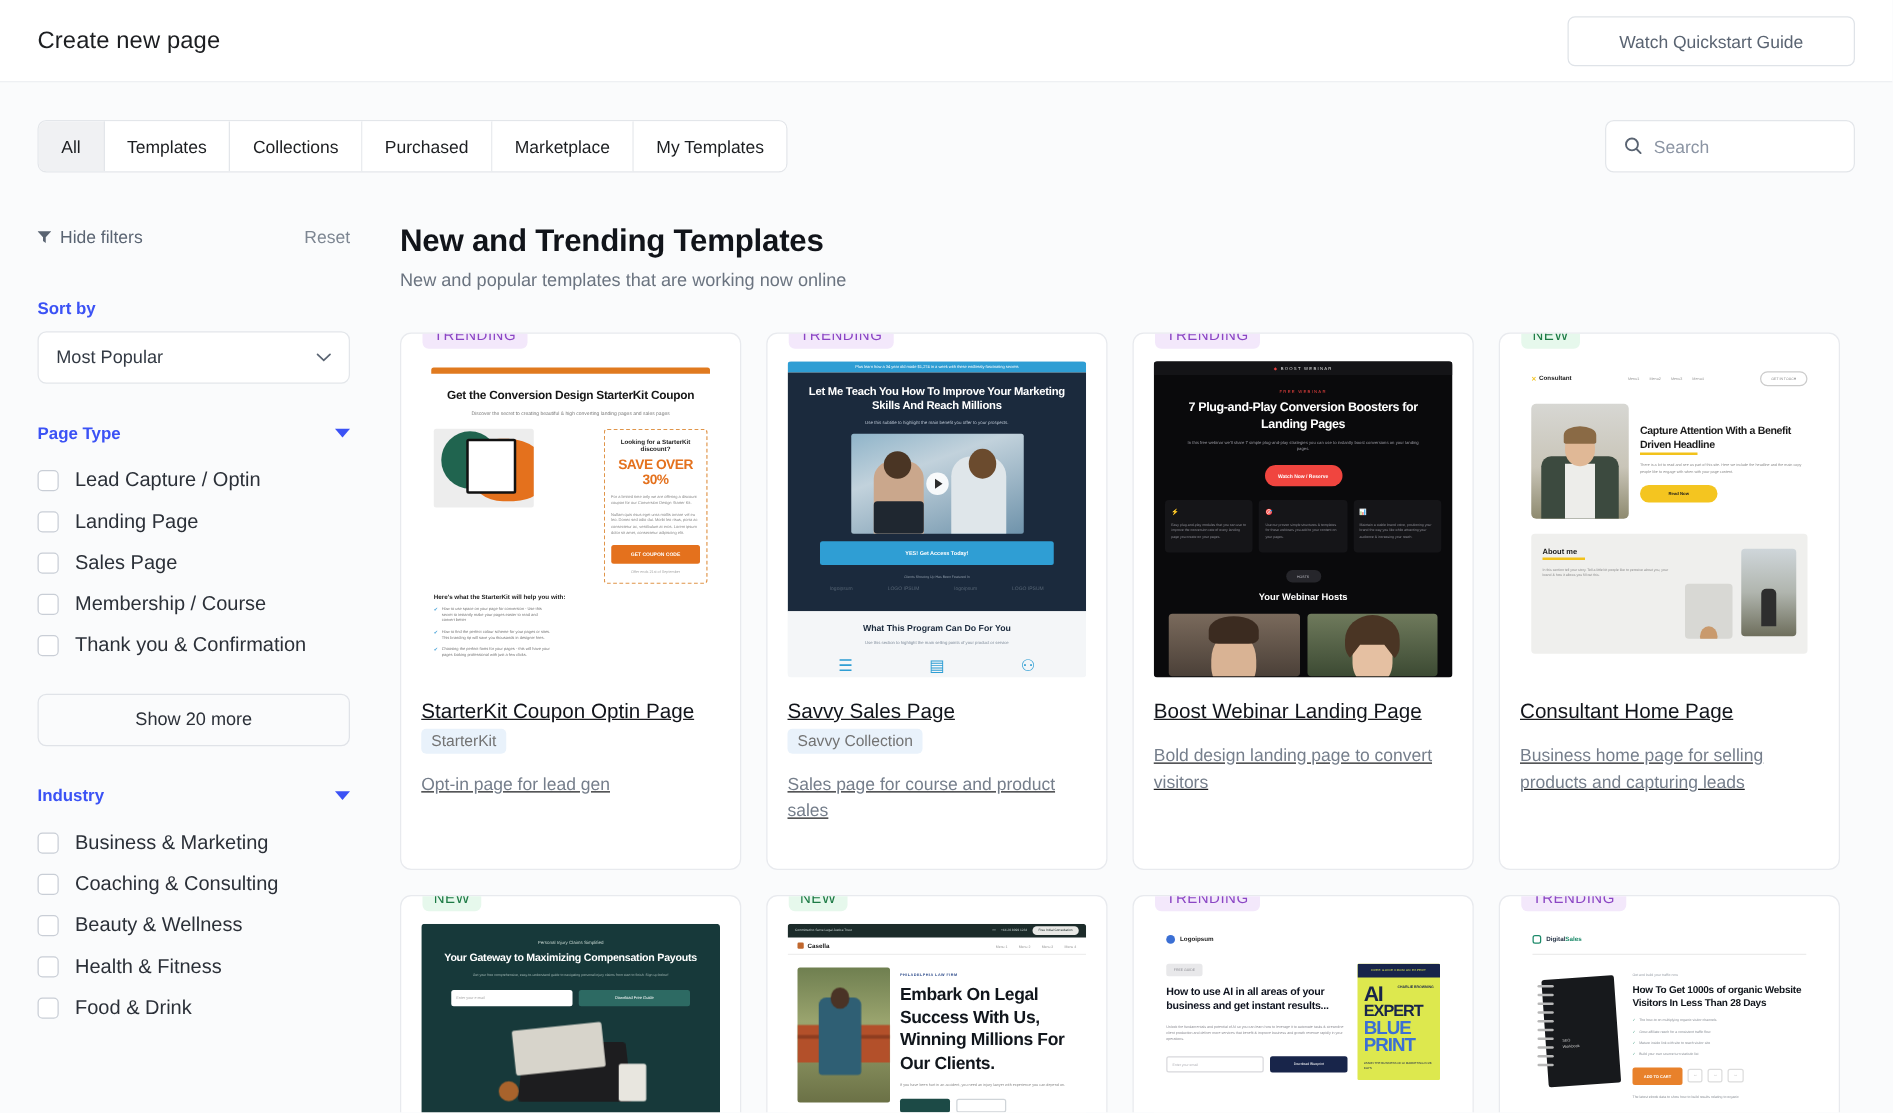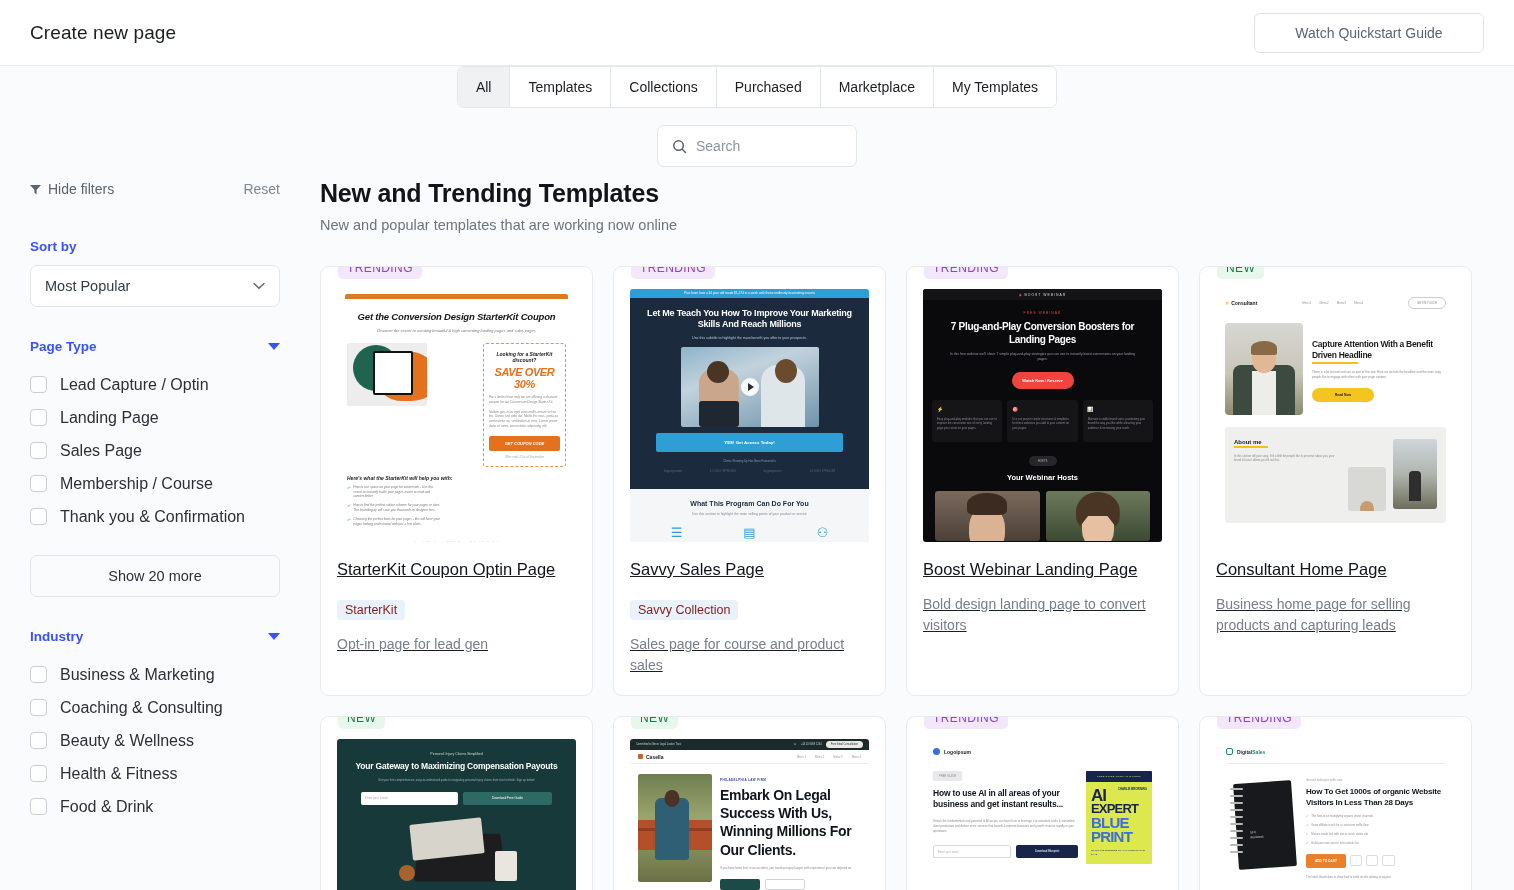--- a/index.html
+++ b/index.html
@@ -41,21 +41,20 @@
   }
 
   
   .tabrow {
     height: 101px;
     display: flex;
     align-items: center;
     justify-content: space-between;
     padding: 0 30px;
     background: #fafbfc;
-    flex-direction: column;
   }
   .tabs {
     display: flex;
     border: 1px solid #e3e6ea;
     border-radius: 7px;
     overflow: hidden;
     background: #ffffff;
     height: 42px;
   }
   .tab {
@@ -265,39 +264,39 @@
     text-decoration: underline;
   }
   .card-title {
     font-size: 16.5px;
     color: #11141a;
     font-weight: 400;
     line-height: 1.2;
   }
   .tag {
     display: inline-block;
-    margin-top: 20px;
+    margin-top: 3px;
     background: #e9f2fb;
-    color: #7f1d1d;
+    color: #737373;
     font-size: 12.5px;
     padding: 3px 8px;
     border-radius: 4px;
   }
   .card-desc {
     font-size: 14px;
     color: #757e8b;
     line-height: 1.5;
     margin-top: 14px;
   }
 
   
   .tn { width: 100%; height: 100%; position: relative; font-size: 4px; overflow: hidden; }
 
   
-  .tn1 { background: #ffffff; padding: 0; font-style: italic; }
+  .tn1 { background: #ffffff; padding: 0; }
   .tn1 .topbar-o { height: 5px; background: #e07a1f; border-radius: 2px 2px 0 0; margin: 5px 8px 0; }
   .tn1 h4 { text-align: center; font-size: 9.5px; font-weight: bold; color: #161616; margin: 12px 10px 0; letter-spacing: -.2px; }
   .tn1 .sub { text-align:center; font-size:4px; color:#7a7a7a; margin: 6px 18px 0; }
   .tn1 .cols { display: flex; gap: 8px; margin: 10px 10px 0; }
   .tn1 .imgbox { width: 50%; height: 63px; background: #ededed; position: relative; overflow: hidden; border-radius: 2px; }
   .tn1 .blob-g { position: absolute; width: 46px; height: 46px; background: #20644f; border-radius: 50%; left: 6px; top: 2px; }
   .tn1 .blob-o { position: absolute; width: 62px; height: 50px; background: #e4711d; border-radius: 40% 60% 50% 45%; left: 30px; top: 8px; }
   .tn1 .tabletdev { position: absolute; width: 40px; height: 44px; background: #fff; border: 2px solid #111; left: 26px; top: 8px; border-radius: 2px; }
   .tn1 .coupon { width: 50%; border: 1px dashed #e0954a; border-radius: 3px; padding: 7px 5px; text-align: center; margin-left: 48px; }
   .tn1 .coupon .q { font-size: 5px; font-weight: bold; color: #222; }

